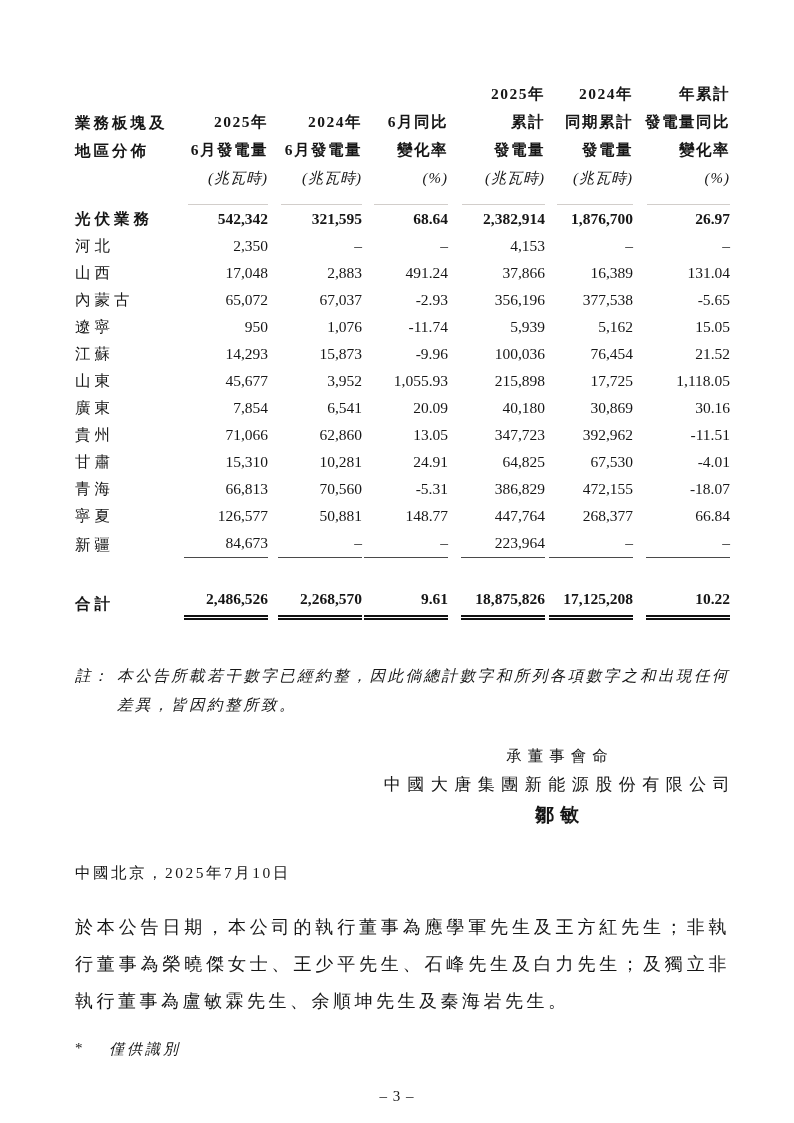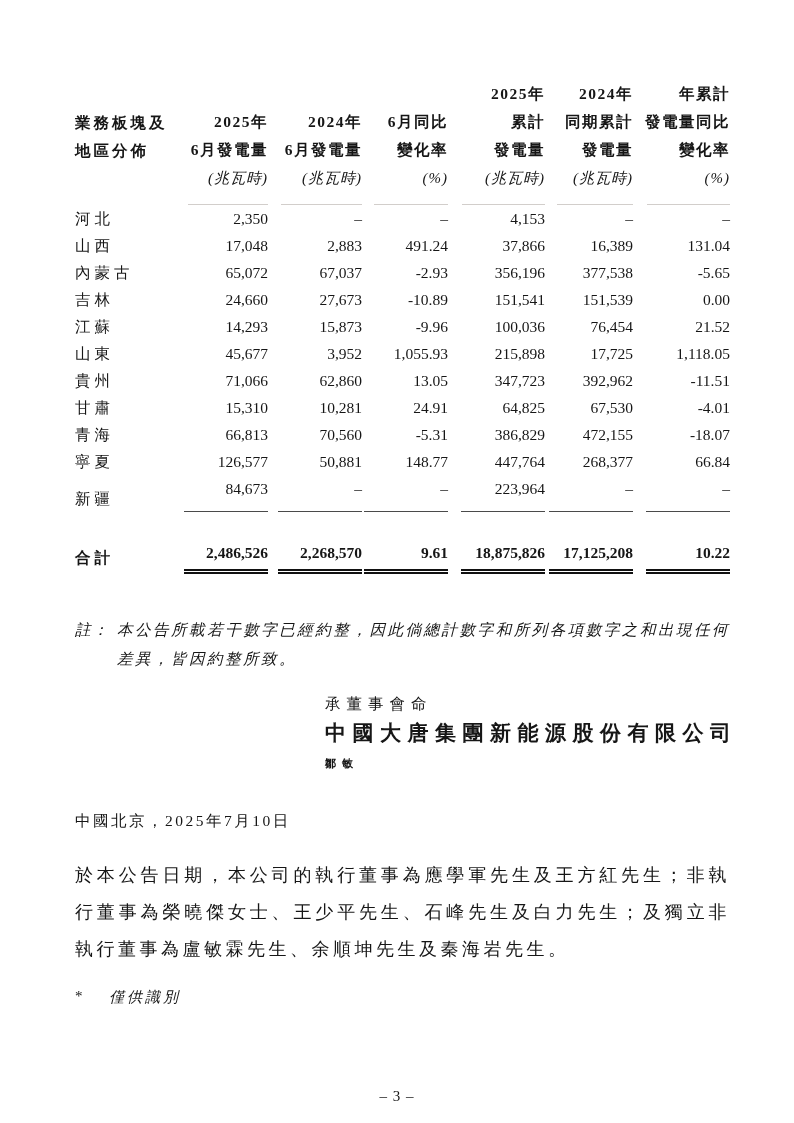--- a/index.html
+++ b/index.html
@@ -19,35 +19,35 @@
   th.num-col{text-align:right;letter-spacing:1.5px;}
   .hline.unit{font-style:italic;font-weight:normal;letter-spacing:1px;font-size:15px;}
   .hrule{height:12px;border-bottom:1px solid #d2cecb;width:86%;margin-left:auto;}
   th.label-col .hrule{border-bottom:none;}
 
   tbody td{font-size:15.5px;height:27px;line-height:27px;white-space:nowrap;}
   td.label{text-align:left;letter-spacing:4px;}
   td.num{text-align:right;letter-spacing:0;}
   tr.bold td{font-weight:bold;}
   .val{display:inline-block;min-width:84px;text-align:right;}
-  .rule1 .val{border-bottom:1.2px solid #4a4a4a;padding-bottom:9px;}
+  .rule1 .val{border-bottom:1.2px solid #4a4a4a;padding-bottom:1px;}
   tr.total td{padding-top:27px;}
   tr.total .val{border-bottom:2px solid #111;position:relative;padding-bottom:3px;}
   tr.total .val::after{content:"";position:absolute;left:0;right:0;bottom:-5px;border-bottom:2px solid #111;}
 
   
   .note{display:flex;margin-top:44px;font-style:italic;font-size:15.5px;line-height:29px;}
   .note .note-label{width:42px;flex:none;letter-spacing:2px;}
   .note .note-text{flex:1;text-align:justify;letter-spacing:2.5px;}
 
   
-  .signature{width:470px;margin-left:250px;margin-top:16px;text-align:left;}
+  .signature{width:470px;margin-left:250px;margin-top:22px;text-align:center;}
   .sig-byorder{font-size:15.5px;letter-spacing:6px;line-height:29px;}
-  .sig-company{font-size:21px;font-weight:bold;letter-spacing:6.5px;line-height:30px;}
-  .sig-name{font-size:11px;font-weight:bold;letter-spacing:6px;line-height:30px;}
+  .sig-company{font-size:17px;font-weight:normal;letter-spacing:6.5px;line-height:30px;}
+  .sig-name{font-size:19px;font-weight:bold;letter-spacing:6px;line-height:30px;}
   .sig-title{font-size:15.5px;font-style:italic;letter-spacing:5px;line-height:29px;}
 
   
   .dateline{margin-top:33px;font-size:15.5px;letter-spacing:2.5px;}
   .directors{margin-top:25px;font-size:18px;line-height:37px;
              text-align:justify;letter-spacing:3.5px;}
   .footnote{display:flex;margin-top:20px;font-style:italic;font-size:15px;letter-spacing:3px;}
   .footnote .fn-marker{width:34px;flex:none;font-style:normal;}
   .pageno{position:absolute;left:0;right:0;bottom:18px;text-align:center;
           font-size:15px;letter-spacing:1px;}
@@ -114,20 +114,29 @@
           <th class="num-col">
             <div class="hline">年累計</div>
             <div class="hline">發電量同比</div>
             <div class="hline">變化率</div>
             <div class="hline unit">(%)</div>
             <div class="hrule"></div>
           </th>
         </tr>
     </thead>
     <tbody id="gen-body">
+        <tr class="data bold">
+          <td class="label">光伏業務</td>
+          <td class="num"><span class="val">542,342</span></td>
+          <td class="num"><span class="val">321,595</span></td>
+          <td class="num"><span class="val">68.64</span></td>
+          <td class="num"><span class="val">2,382,914</span></td>
+          <td class="num"><span class="val">1,876,700</span></td>
+          <td class="num"><span class="val">26.97</span></td>
+        </tr>
         <tr class="data">
           <td class="label">河北</td>
           <td class="num"><span class="val">2,350</span></td>
           <td class="num"><span class="val">–</span></td>
           <td class="num"><span class="val">–</span></td>
           <td class="num"><span class="val">4,153</span></td>
           <td class="num"><span class="val">–</span></td>
           <td class="num"><span class="val">–</span></td>
         </tr>
         <tr class="data">
@@ -142,45 +151,54 @@
         <tr class="data">
           <td class="label">內蒙古</td>
           <td class="num"><span class="val">65,072</span></td>
           <td class="num"><span class="val">67,037</span></td>
           <td class="num"><span class="val">-2.93</span></td>
           <td class="num"><span class="val">356,196</span></td>
           <td class="num"><span class="val">377,538</span></td>
           <td class="num"><span class="val">-5.65</span></td>
         </tr>
         <tr class="data">
-          <td class="label">吉林</td>
-          <td class="num"><span class="val">24,660</span></td>
-          <td class="num"><span class="val">27,673</span></td>
-          <td class="num"><span class="val">-10.89</span></td>
-          <td class="num"><span class="val">151,541</span></td>
-          <td class="num"><span class="val">151,539</span></td>
-          <td class="num"><span class="val">0.00</span></td>
+          <td class="label">遼寧</td>
+          <td class="num"><span class="val">950</span></td>
+          <td class="num"><span class="val">1,076</span></td>
+          <td class="num"><span class="val">-11.74</span></td>
+          <td class="num"><span class="val">5,939</span></td>
+          <td class="num"><span class="val">5,162</span></td>
+          <td class="num"><span class="val">15.05</span></td>
         </tr>
         <tr class="data">
           <td class="label">江蘇</td>
           <td class="num"><span class="val">14,293</span></td>
           <td class="num"><span class="val">15,873</span></td>
           <td class="num"><span class="val">-9.96</span></td>
           <td class="num"><span class="val">100,036</span></td>
           <td class="num"><span class="val">76,454</span></td>
           <td class="num"><span class="val">21.52</span></td>
         </tr>
         <tr class="data">
           <td class="label">山東</td>
           <td class="num"><span class="val">45,677</span></td>
           <td class="num"><span class="val">3,952</span></td>
           <td class="num"><span class="val">1,055.93</span></td>
           <td class="num"><span class="val">215,898</span></td>
           <td class="num"><span class="val">17,725</span></td>
           <td class="num"><span class="val">1,118.05</span></td>
+        </tr>
+        <tr class="data">
+          <td class="label">廣東</td>
+          <td class="num"><span class="val">7,854</span></td>
+          <td class="num"><span class="val">6,541</span></td>
+          <td class="num"><span class="val">20.09</span></td>
+          <td class="num"><span class="val">40,180</span></td>
+          <td class="num"><span class="val">30,869</span></td>
+          <td class="num"><span class="val">30.16</span></td>
         </tr>
         <tr class="data">
           <td class="label">貴州</td>
           <td class="num"><span class="val">71,066</span></td>
           <td class="num"><span class="val">62,860</span></td>
           <td class="num"><span class="val">13.05</span></td>
           <td class="num"><span class="val">347,723</span></td>
           <td class="num"><span class="val">392,962</span></td>
           <td class="num"><span class="val">-11.51</span></td>
         </tr>

